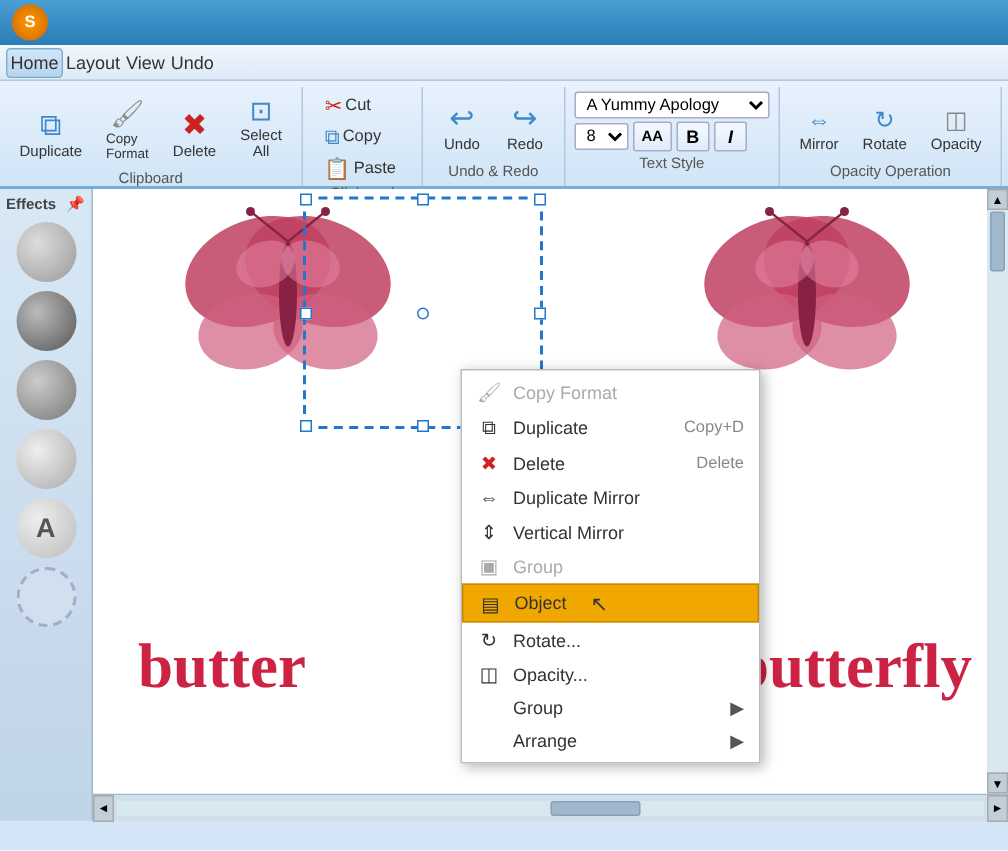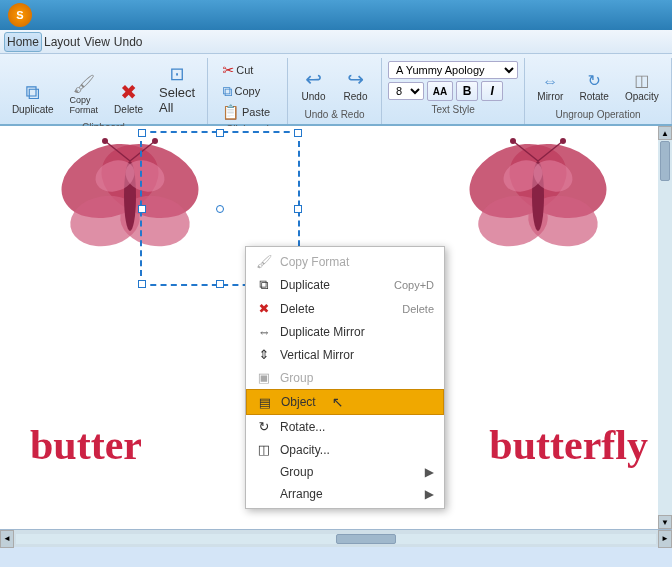--- a/index.html
+++ b/index.html
@@ -442,21 +442,21 @@
       <div class="ribbon-btn large">
         <span class="ribbon-btn-icon icon-copy-format" style="font-size:18px;">🖌</span>
         <span style="font-size:9px;">Copy<br>Format</span>
       </div>
       <div class="ribbon-btn large">
         <span class="ribbon-btn-icon icon-delete">✖</span>
         <span>Delete</span>
       </div>
       <div class="ribbon-btn large">
         <span class="ribbon-btn-icon icon-select" style="font-size:18px;">⊡</span>
-        <span style="font-size:13px;">Select<br>All</span>
+        <span style="font-size:10px;text-align:center;">Select<br>All</span>
       </div>
     </div>
     <div class="ribbon-group-label">Clipboard</div>
   </div>
 
   <div class="ribbon-group" style="min-width:80px;">
     <div class="ribbon-group-content" style="flex-direction:column; align-items:flex-start; gap:1px;">
       <div class="ribbon-btn small">
         <span class="ribbon-btn-icon-sm icon-cut">✂</span>
         <span>Cut</span>
@@ -516,26 +516,38 @@
       </div>
       <div class="ribbon-btn large">
         <span class="ribbon-btn-icon icon-rotate" style="font-size:16px;">↻</span>
         <span>Rotate</span>
       </div>
       <div class="ribbon-btn large">
         <span class="ribbon-btn-icon icon-opacity" style="font-size:16px;">◫</span>
         <span>Opacity</span>
       </div>
     </div>
-    <div class="ribbon-group-label">Ungroup Operation</div>
+    <div class="ribbon-group-label">Opacity Operation</div>
   </div>
 </div>
 
 <div class="content-area">
 
+  <div class="effects-panel">
+    <div class="effects-header">
+      <span>Effects</span>
+      <span style="cursor:pointer; font-size:10px;">📌</span>
+    </div>
+    <div class="effect-circle gray"></div>
+    <div class="effect-circle dark-gray"></div>
+    <div class="effect-circle medium-gray"></div>
+    <div class="effect-circle light-gray"></div>
+    <div class="effect-circle letter-a">A</div>
+    <div class="effect-circle empty"></div>
+  </div>
 
   <div style="flex:1; display:flex; flex-direction:column;">
     <div style="flex:1; display:flex;">
       <div class="canvas-area">
         <div class="canvas-content">
 
           <svg class="butterfly-left" viewBox="0 0 160 140">
 
             <ellipse cx="60" cy="45" rx="50" ry="35" fill="#c04060" opacity="0.85" transform="rotate(-20, 60, 45)"></ellipse>
 

